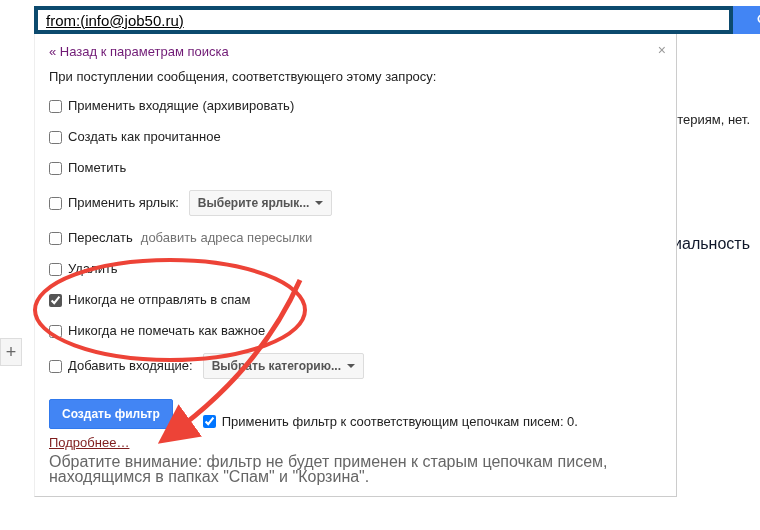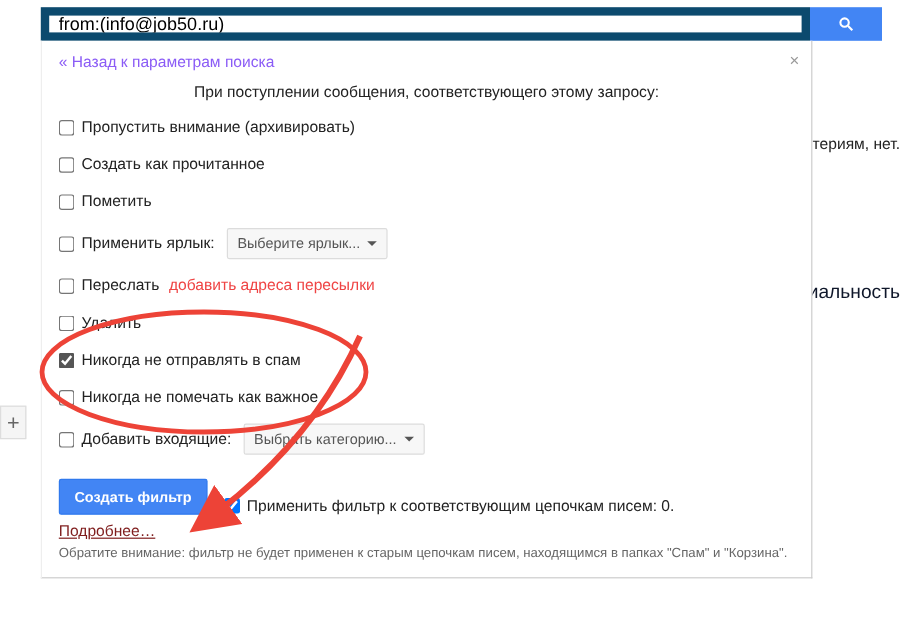--- a/index.html
+++ b/index.html
@@ -44,26 +44,27 @@
     cursor: pointer;
   }
   .searchbar {
     position: absolute;
     top: 6px;
     left: 34px;
     height: 28px;
     display: flex;
   }
   .searchbar input {
-    width: 641px;
+    width: 699px;
     height: 28px;
     font-size: 15px;
     padding: 0 8px;
-    border: 7px solid #0c4a6e;
+    border: 4px solid #0c4a6e;
     outline: none;
+    text-decoration: underline;
   }
   .searchbar button {
     width: 60px;
     height: 28px;
     background: #4285f4;
     border: none;
     cursor: pointer;
     display: flex;
     align-items: center;
     justify-content: center;
@@ -77,76 +78,76 @@
     top: 34px;
     left: 34px;
     width: 643px;
     background: #fff;
     border-right: 1px solid #ccc;
     border-bottom: 1px solid #ccc;
     border-left: 1px solid #eee;
     padding: 10px 14px 12px 14px;
   }
   .back-link {
-    color: #8b5cf6;
+    color: #701a75;
     cursor: pointer;
     font-size: 13px;
     margin-top: 34px;
   }
   .close-x {
     position: absolute;
     top: 8px;
     right: 10px;
     color: #999;
     font-size: 14px;
     cursor: pointer;
   }
   .intro {
     margin-top: 10px;
     font-size: 13px;
     color: #222;
-    text-align: center;
   }
   .row {
     margin-top: 13px;
     display: flex;
     align-items: center;
     line-height: 18px;
   }
   .row input[type=checkbox] {
     margin-right: 6px;
     accent-color: #555;
   }
   .row label { cursor: default; }
-  .lnk { color: #ef4444; cursor: pointer; margin-left: 8px; }
+  .lnk { color: #737373; cursor: pointer; margin-left: 8px; }
   .select-pill {
     margin-left: 10px;
     height: 26px;
     padding: 0 8px;
     border: 1px solid #dcdcdc;
     background: #f7f7f7;
     border-radius: 2px;
     font-size: 12px;
-    font-weight: normal;
+    font-weight: bold;
     color: #555;
     display: inline-flex;
     align-items: center;
     cursor: pointer;
     gap: 6px;
   }
   .caret {
     width: 0; height: 0;
     border-left: 4px solid transparent;
     border-right: 4px solid transparent;
     border-top: 4px solid #555;
   }
   .actionrow {
     margin-top: 20px;
     display: flex;
     align-items: center;
+    gap: 16px;
   }
   .btn-primary {
     background: #4285f4;
     color: #fff;
     border: 1px solid #3079ed;
     border-radius: 2px;
     padding: 7px 12px;
     font-size: 12px;
     font-weight: bold;
     cursor: pointer;
@@ -161,21 +162,21 @@
   .apply-wrap input { margin-right: 6px; }
   .lnk-more {
     color: #7f1d1d;
     text-decoration: underline;
     cursor: pointer;
     display: inline-block;
     margin-top: 6px;
   }
   .note {
     margin-top: 4px;
-    font-size: 11px;
+    font-size: 16px;
     color: #666;
     line-height: 15px;
   }
   .annotation-svg {
     position: absolute;
     top: 0; left: 0;
     width: 760px; height: 530px;
     pointer-events: none;
   }
 </style>
@@ -196,21 +197,21 @@
   </button>
 </div>
 
 <div class="panel">
   <span class="close-x">×</span>
   <span class="back-link">« Назад к параметрам поиска</span>
   <div class="intro">При поступлении сообщения, соответствующего этому запросу:</div>
 
   <div class="row">
     <input type="checkbox" style="">
-    <label>Пропустить внимание (архивировать)</label>
+    <label>Применить входящие (архивировать)</label>
   </div>
   <div class="row">
     <input type="checkbox" style="">
     <label>Создать как прочитанное</label>
   </div>
   <div class="row">
     <input type="checkbox" style="">
     <label>Пометить</label>
   </div>
   <div class="row">

